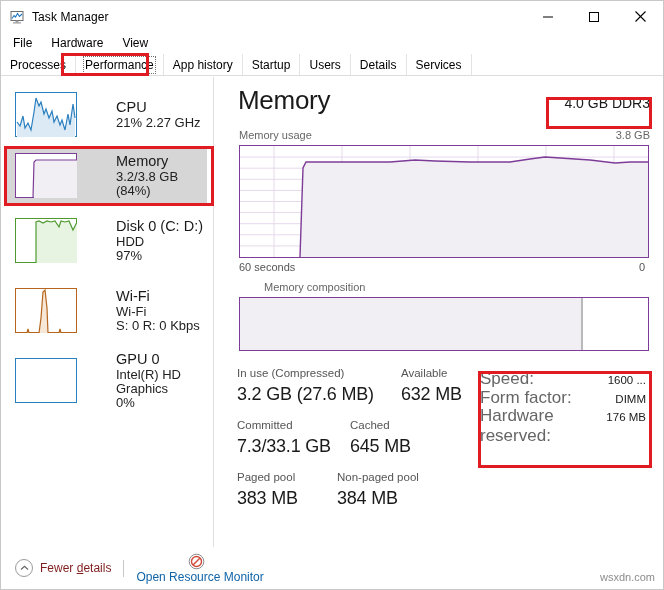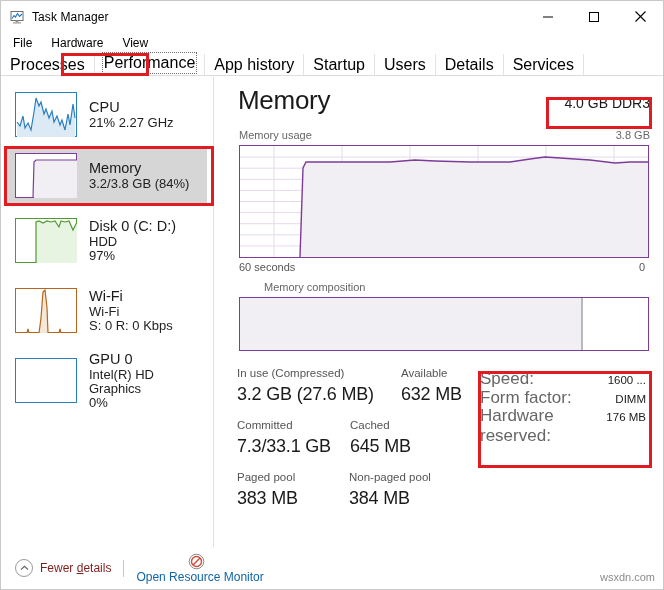--- a/index.html
+++ b/index.html
@@ -58,21 +58,21 @@
 
   
   .tabbar {
     position: absolute; left: 0; top: 53px;
     width: 662px; height: 22px;
     display: flex; align-items: stretch;
     background: #ffffff;
     border-bottom: 1px solid #dcdcdc;
   }
   .tab {
-    font-size: 16px; color: #000;
+    font-size: 12px; color: #000;
     padding: 3px 9px 3px 9px;
     display: flex; align-items: center;
     border-right: 1px solid #e3e3e3;
     white-space: nowrap;
   }
   .tab:first-child { border-left: none; }
   .tab.selected {
     background: #ffffff;
     align-items: flex-end;
   }
@@ -89,21 +89,21 @@
   }
   .sidebar {
     position: absolute; left: 0; top: 0;
     width: 213px; height: 470px;
     background: #ffffff;
     border-right: 1px solid #e0e0e0;
   }
   .sb-item {
     position: absolute; left: 6px;
     width: 200px; height: 58px;
-    display: flex; align-items: center;
+    display: flex; align-items: center; gap: 27px;
   }
   .sb-item.selected { background: #d6d6d6; }
   .sb-thumb {
     width: 62px; height: 45px;
     margin-left: 8px; margin-right: 12px;
     flex: none; position: relative;
     background: #ffffff;
   }
   .sb-thumb svg { display: block; width: 62px; height: 45px; }
   .sb-text { display: flex; flex-direction: column; justify-content: center; }
@@ -422,21 +422,21 @@
           <div class="stat-cell" style="left:113px;">
             <span class="stat-lbl">Cached</span>
             <span class="stat-val">645 MB</span>
           </div>
         </div>
         <div class="stat-row">
           <div class="stat-cell" style="left:0;">
             <span class="stat-lbl">Paged pool</span>
             <span class="stat-val">383 MB</span>
           </div>
-          <div class="stat-cell" style="left:100px;margin-left:12px;">
+          <div class="stat-cell" style="left:100px;">
             <span class="stat-lbl">Non-paged pool</span>
             <span class="stat-val">384 MB</span>
           </div>
         </div>
       </div>
 
       <div class="infobox">
         <div class="info-row">
           <span class="info-key">Speed:</span>
           <span class="info-val">1600 ...</span>

